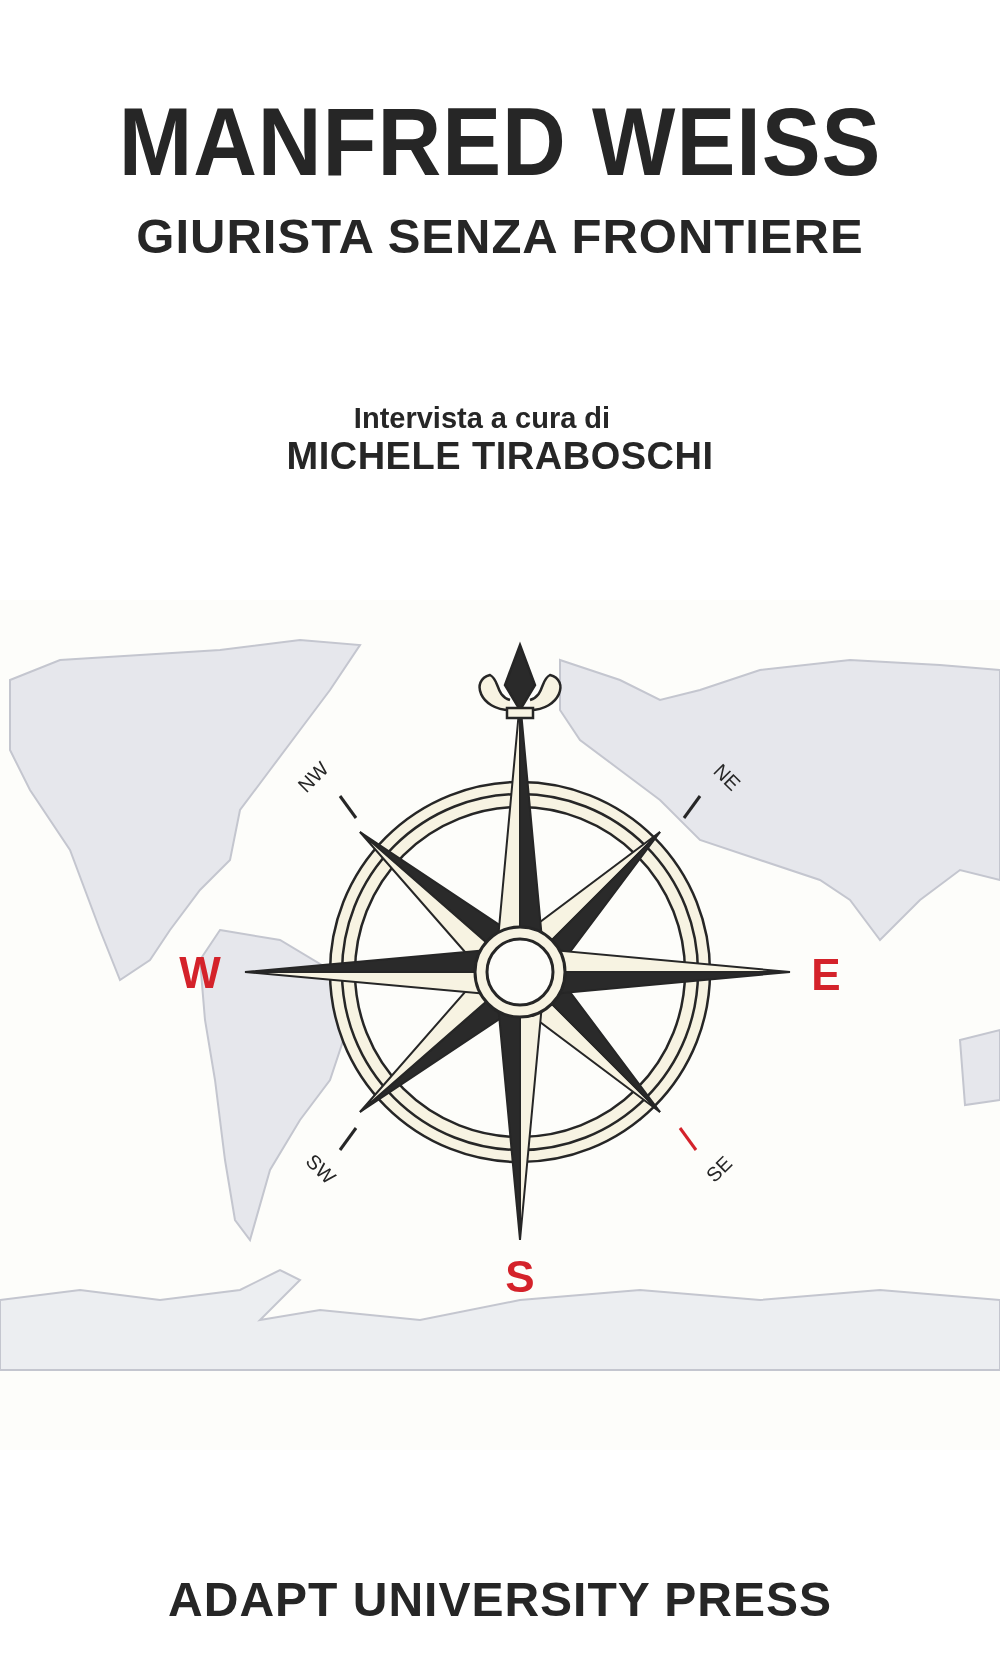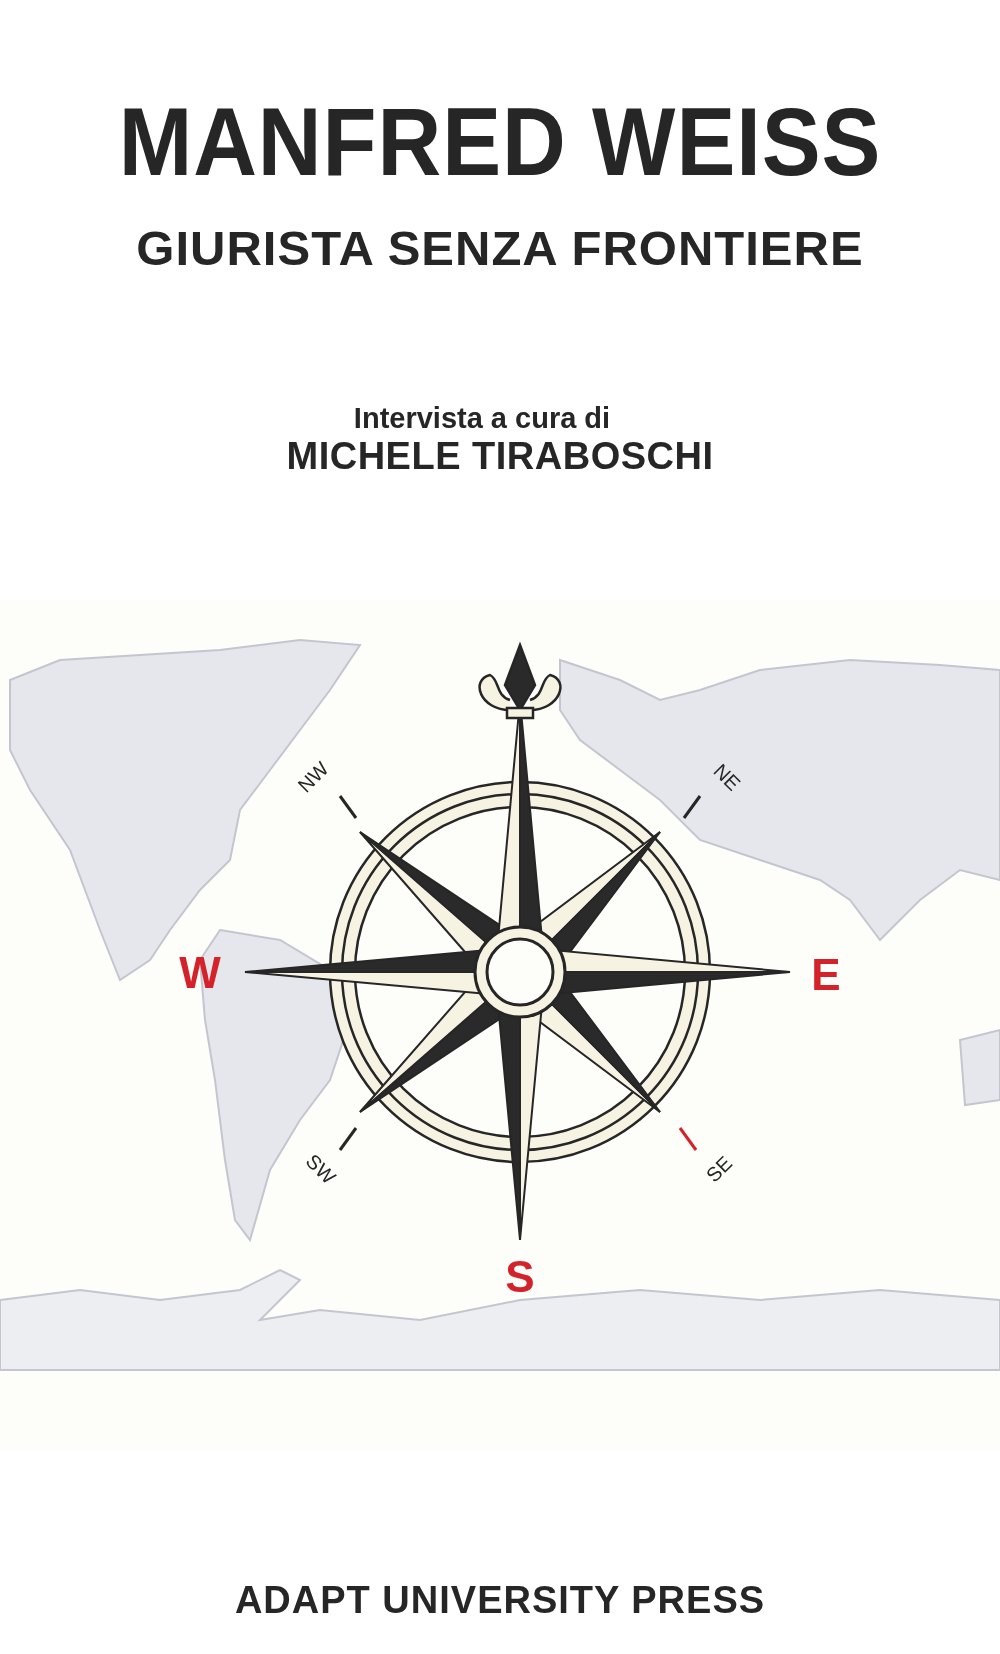--- a/index.html
+++ b/index.html
@@ -1,23 +1,23 @@
 <!DOCTYPE html>
 <html><head>
 <meta charset="utf-8">
 <style>
   html, body { margin: 0; padding: 0; background: #ffffff; }
   body { width: 1000px; height: 1654px; position: relative; overflow: hidden; font-family: "Liberation Sans", sans-serif; color: #262626; }
   .title { position: absolute; left: 0; width: 1000px; top: 92px; text-align: center; font-weight: 700; font-size: 96px; line-height: 100px; letter-spacing: 1px; transform: scaleX(0.92); }
-  .subtitle { position: absolute; left: 0; width: 1000px; top: 220px; text-align: center; font-weight: 700; font-size: 49px; line-height: 56px; letter-spacing: 1px; }
+  .subtitle { position: absolute; left: 0; width: 1000px; top: 208px; text-align: center; font-weight: 700; font-size: 49px; line-height: 56px; letter-spacing: 1px; }
   .interview { position: absolute; left: 0; width: 964px; top: 400px; text-align: center; font-weight: 700; font-size: 29px; line-height: 36px; }
   .curator { position: absolute; left: 0; width: 1000px; top: 438px; text-align: center; font-weight: 700; font-size: 38px; line-height: 36px; letter-spacing: 0.5px; }
   .illustration { position: absolute; left: 0; top: 600px; width: 1000px; height: 850px; background: #fdfdfa; }
   .illustration svg { position: absolute; left: 0; top: 0; }
-  .publisher { position: absolute; left: 0; width: 1000px; top: 1578px; text-align: center; font-weight: 700; font-size: 38px; line-height: 44px; letter-spacing: 1px; }
+  .publisher { position: absolute; left: 0; width: 1000px; top: 1578px; text-align: center; font-weight: 700; font-size: 48px; line-height: 44px; letter-spacing: 1px; }
 </style>
 </head>
 <body>
 
 <div class="title">MANFRED WEISS</div>
 <div class="subtitle">GIURISTA SENZA FRONTIERE</div>
 <div class="interview">Intervista a cura di</div>
 <div class="curator">MICHELE TIRABOSCHI</div>
 
 <div class="illustration">

